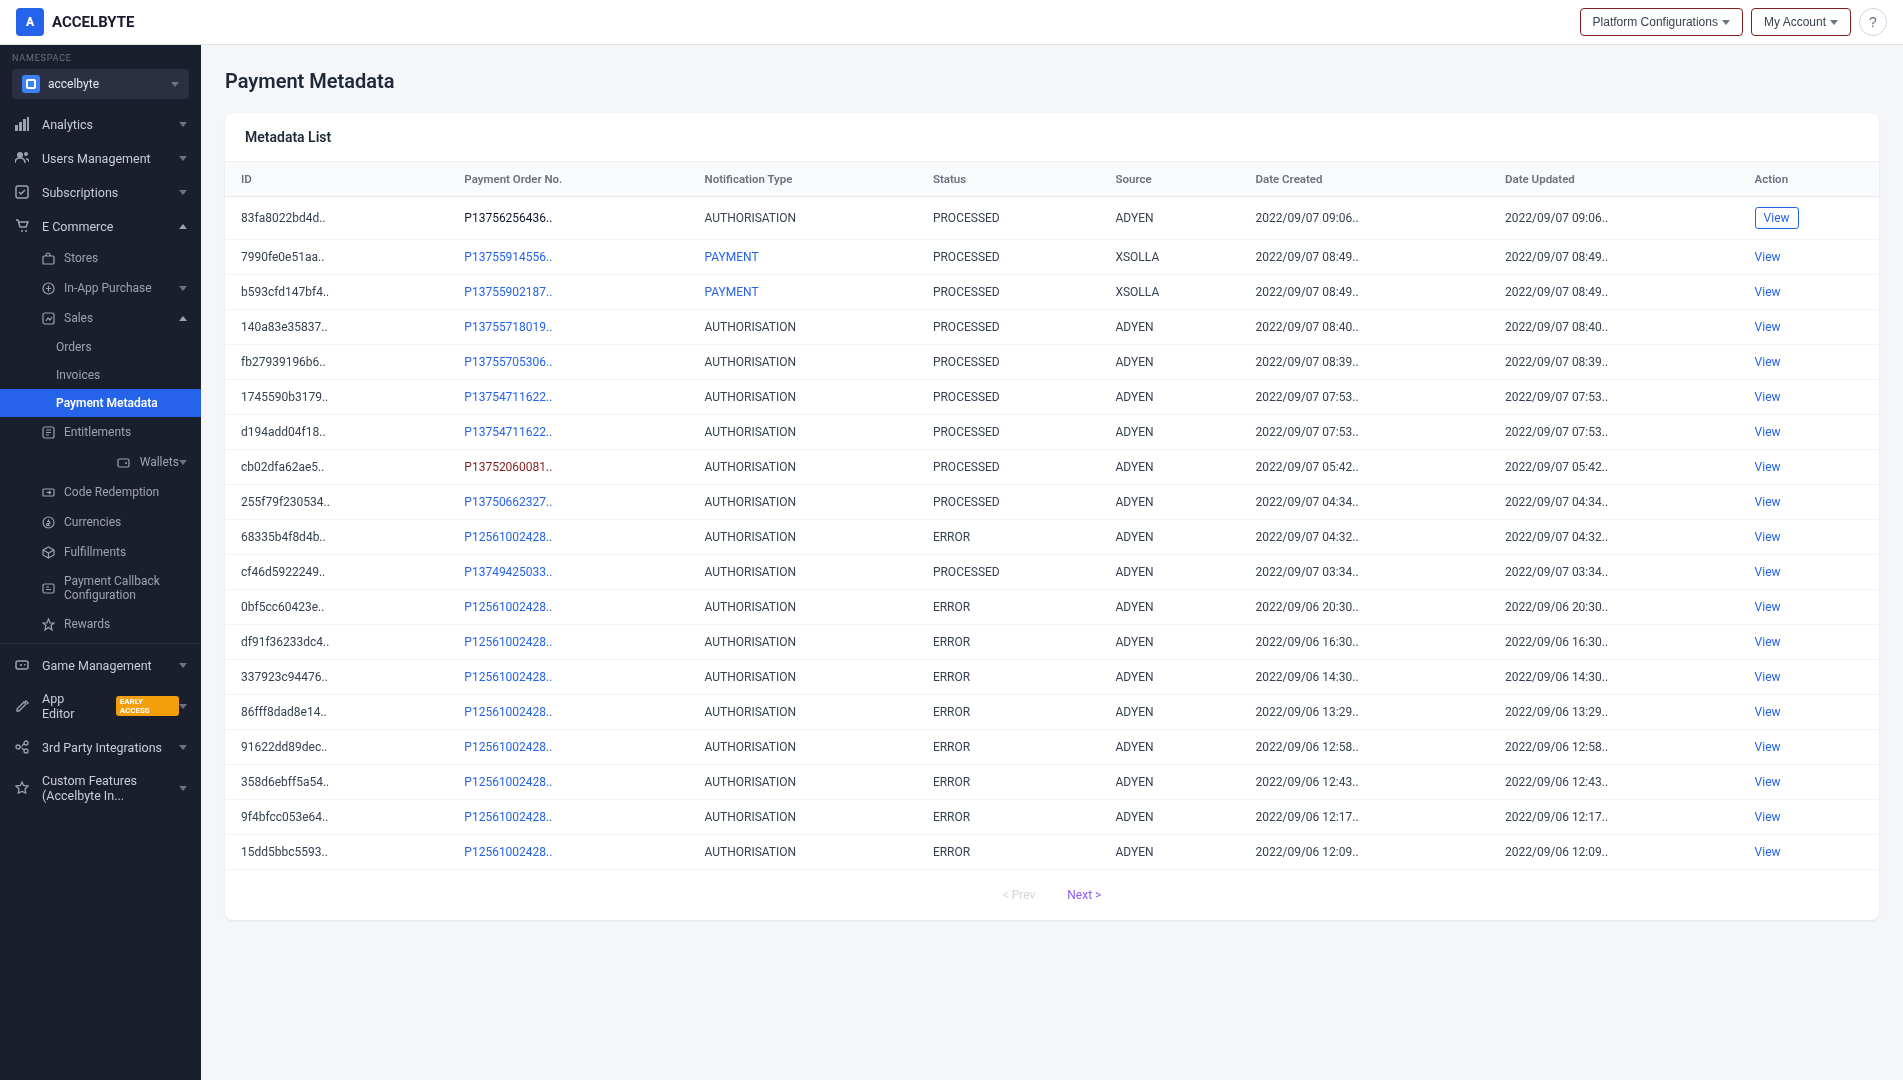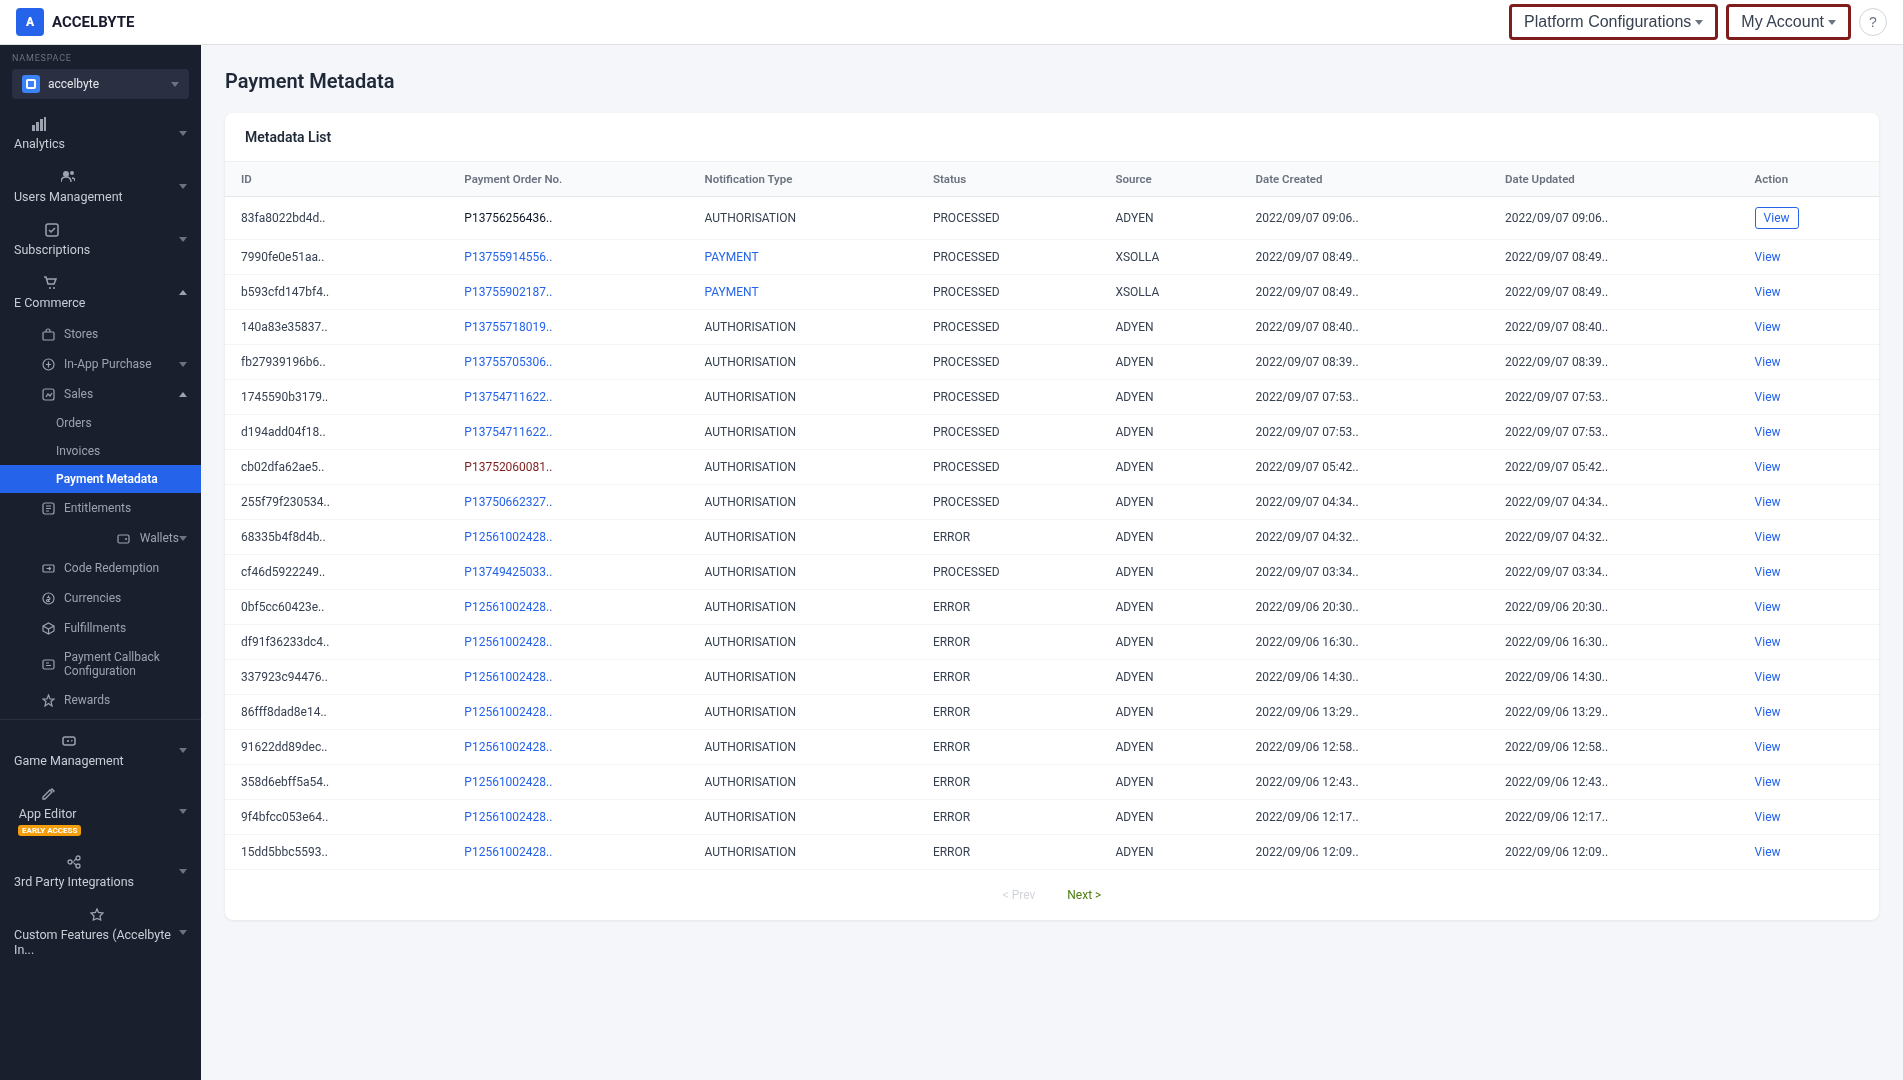--- a/index.html
+++ b/index.html
@@ -9,22 +9,22 @@
     .top-nav {
       display: flex; align-items: center; justify-content: space-between;
       background: #fff; border-bottom: 1px solid #e0e0e0;
       padding: 0 16px; height: 45px; flex-shrink: 0;
     }
     .top-nav-logo { display: flex; align-items: center; gap: 8px; font-weight: 700; font-size: 15px; color: #1a1a2e; }
     .logo-icon { width: 28px; height: 28px; background: #2563eb; border-radius: 4px; display: flex; align-items: center; justify-content: center; color: #fff; font-weight: 900; font-size: 12px; }
     .top-nav-right { display: flex; align-items: center; gap: 8px; }
     .top-nav-btn {
       display: flex; align-items: center; gap: 4px; padding: 6px 12px;
-      border: 3px solid #7f1d1d; border-radius: 4px; background: #fff;
-      cursor: pointer; font-size: 16px; color: #374151;
+      border: 1px solid #7f1d1d; border-radius: 4px; background: #fff;
+      cursor: pointer; font-size: 12px; color: #374151;
     }
     .chevron-down { display: inline-block; width: 0; height: 0; border-left: 4px solid transparent; border-right: 4px solid transparent; border-top: 5px solid #6b7280; }
     .help-btn { width: 28px; height: 28px; border-radius: 50%; border: 1px solid #d1d5db; background: #fff; display: flex; align-items: center; justify-content: center; cursor: pointer; font-size: 14px; color: #6b7280; }
 
     
     .main-layout { display: flex; flex: 1; overflow: hidden; }
 
     
     .sidebar {
       width: 201px; background: #1a1f2e; color: #c9cdd6;
@@ -44,21 +44,21 @@
     .ns-icon { width: 18px; height: 18px; background: #3b82f6; border-radius: 3px; display: flex; align-items: center; justify-content: center; }
     .ns-icon-inner { width: 10px; height: 10px; border: 2px solid #fff; border-radius: 2px; }
     .ns-name { font-size: 12px; color: #e5e7eb; }
 
     .sidebar-section { padding: 4px 0; }
     .sidebar-item {
       display: flex; align-items: center; justify-content: space-between;
       padding: 9px 14px; cursor: pointer; color: #c9cdd6; font-size: 12.5px;
       transition: background 0.15s;
     }
-    .sidebar-item-left { display: flex; align-items: center; gap: 4px; flex-direction: column; }
+    .sidebar-item-left { display: flex; align-items: center; gap: 12px; }
     .sidebar-icon { width: 16px; height: 16px; display: flex; align-items: center; justify-content: center; flex-shrink: 0; }
     .sidebar-sub-item {
       display: flex; align-items: center; padding: 7px 14px 7px 40px;
       cursor: pointer; color: #9ca3af; font-size: 12px;
     }
     .sidebar-sub-item.active { color: #fff; font-weight: 600; background: #2563eb; }
     .badge-early { font-size: 8px; background: #f59e0b; color: #fff; padding: 1px 4px; border-radius: 3px; text-transform: uppercase; margin-left: 4px; font-weight: 700; }
     .sidebar-divider { height: 1px; background: #2a3042; margin: 4px 0; }
 
     
@@ -87,21 +87,21 @@
     .view-link {
       color: #2563eb; text-decoration: none; font-size: 12px; cursor: pointer;
       padding: 3px 8px; border: 1px solid #2563eb; border-radius: 3px; display: inline-block;
     }
     .view-link-plain { color: #2563eb; text-decoration: none; font-size: 12px; cursor: pointer; }
 
     
     .pagination { display: flex; justify-content: center; align-items: center; padding: 14px; gap: 16px; }
     .page-btn {
       display: flex; align-items: center; gap: 4px;
-      color: #4d7c0f; font-size: 12px; cursor: pointer; padding: 4px 8px;
+      color: #8b5cf6; font-size: 12px; cursor: pointer; padding: 4px 8px;
     }
     .page-btn.disabled { color: #d1d5db; cursor: not-allowed; }
   </style>
 </head>
 <body>
 
 <nav class="top-nav">
   <div class="top-nav-logo">
     <div class="logo-icon">A</div>
     <span>ACCELBYTE</span>

